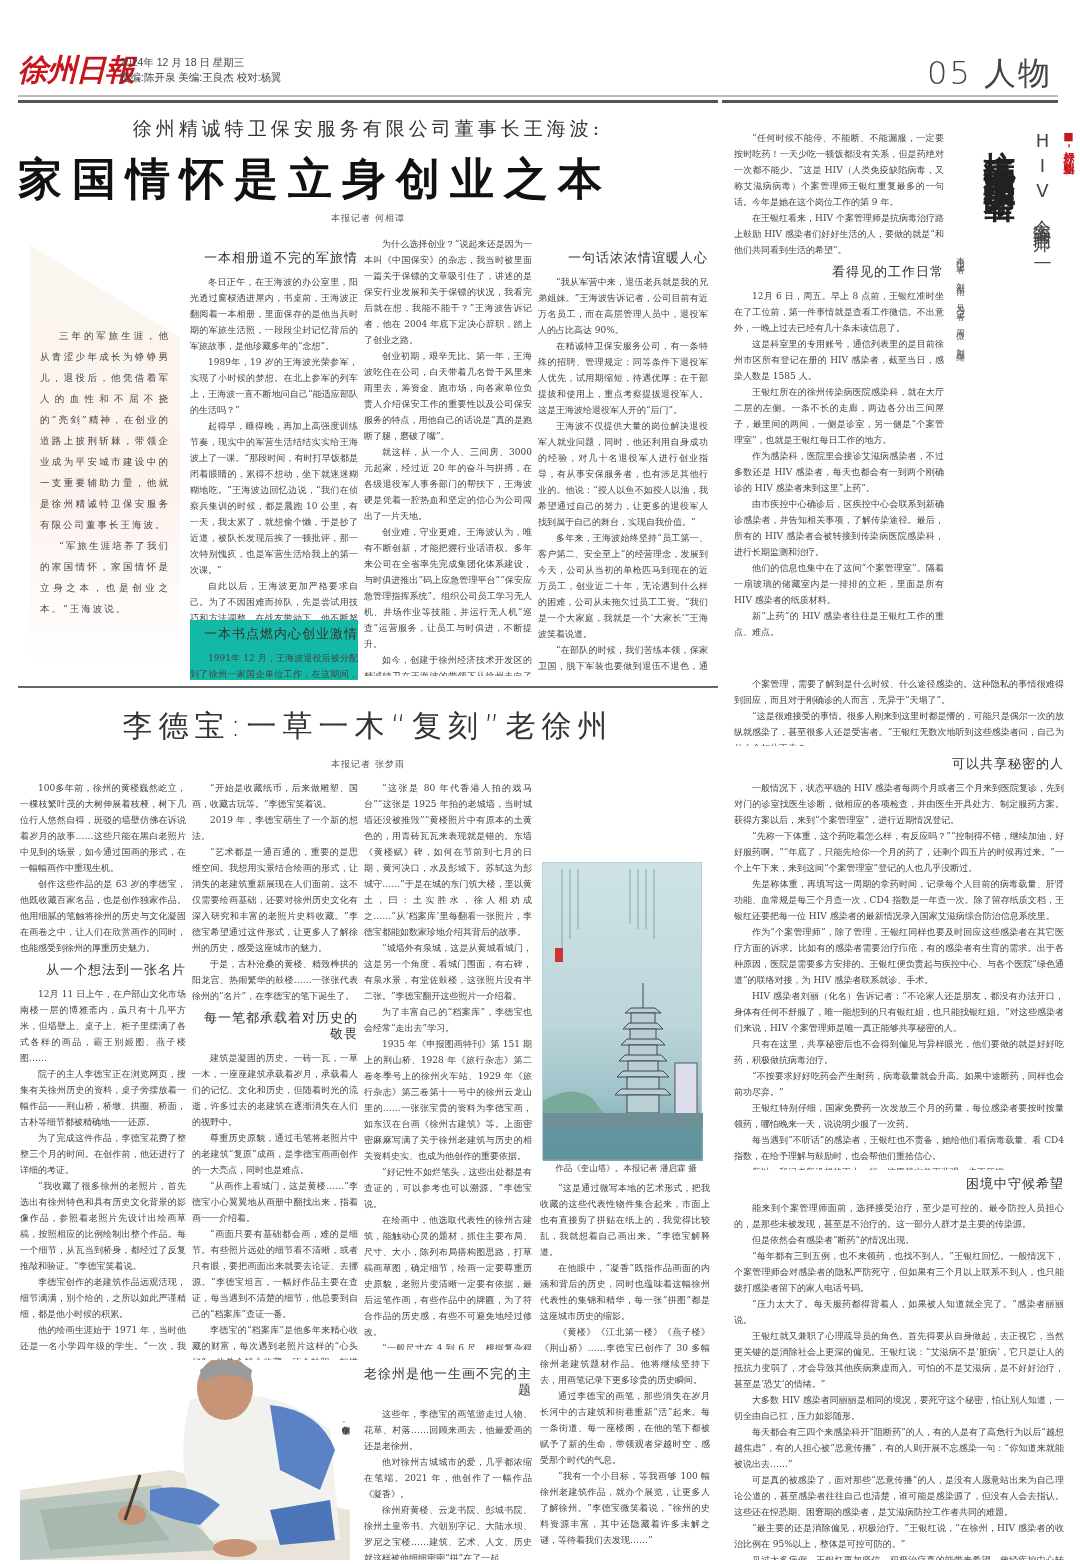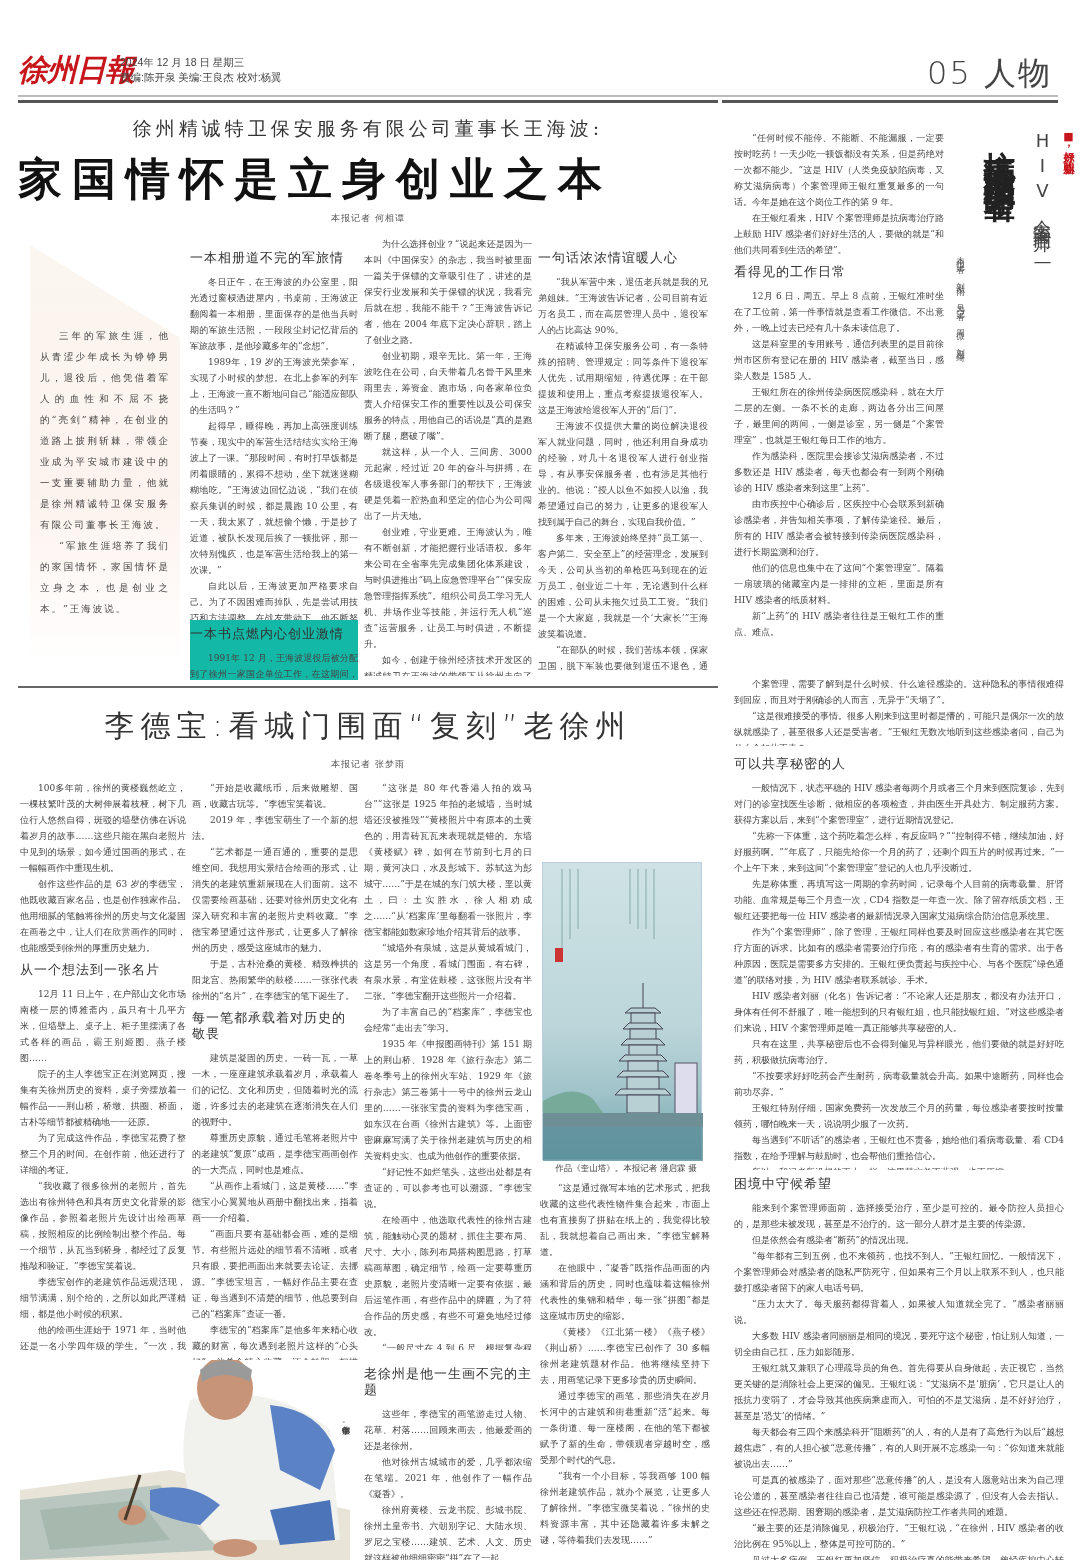--- a/index.html
+++ b/index.html
@@ -11,21 +11,21 @@
 .rule-top{left:18px;top:95px;width:1040px;height:2px;background:#bbb}
 .rule-dark{left:18px;top:100px;width:700px;height:3px;background:#555}
 .rule-dark2{left:722px;top:100px;width:336px;height:3px;background:#555}
 .subtitle1{left:18px;top:116px;width:700px;text-align:center;font-size:19px;letter-spacing:4px;color:#333}
 .title1{left:18px;top:150px;width:700px;text-align:left;font-family:"DejaVu Sans",sans-serif;font-weight:bold;font-size:44px;letter-spacing:10px;color:#111}
 .byline{font-size:9px;color:#555;text-align:center;letter-spacing:1px}
 .sidebar-quote{left:30px;top:245px;width:150px;height:420px;background:linear-gradient(180deg,#fbf6f0 0%,#fdf3ee 60%,#fff 100%);clip-path:polygon(0 0,100% 22%,100% 100%,0 100%);padding:80px 10px 10px 10px;font-size:9.5px;line-height:21px;letter-spacing:2px;color:#444}
 .sidebar-quote p{text-indent:2em;text-align:justify}
 .col{font-size:9px;line-height:16px;color:#444;text-align:justify}
 .col p{text-indent:2em}
-.sec-h{font-family:"DejaVu Sans",sans-serif;font-size:13px;color:#333;text-align:left;margin:6px 0 8px;letter-spacing:1px}
+.sec-h{font-family:"DejaVu Sans",sans-serif;font-size:13px;color:#333;text-align:right;margin:6px 0 8px;letter-spacing:1px}
 .vert{writing-mode:vertical-rl;text-orientation:upright}
 .v-title{left:978px;top:125px;font-size:32px;font-weight:bold;color:#222;letter-spacing:4px;font-family:"DejaVu Serif",serif}
 .v-sub{left:1030px;top:130px;font-family:"DejaVu Sans",sans-serif;font-size:18px;color:#444;letter-spacing:4px}
 .v-kicker{left:1060px;top:130px;font-family:"DejaVu Sans",sans-serif;font-size:11px;font-weight:bold;color:#c8161d}
 .v-byline{left:955px;top:250px;font-size:8.5px;color:#555;letter-spacing:3px}
 .mid-rule{left:18px;top:686px;width:700px;height:2px;background:#666}
 .title2{left:18px;top:706px;width:700px;text-align:center;font-family:"DejaVu Sans",sans-serif;font-size:30px;color:#333;letter-spacing:6px;font-weight:300}
 .painting{left:542px;top:862px;width:160px;height:298px;background:linear-gradient(180deg,#cfe3e6 0%,#bcd6da 55%,#9fc3c9 78%,#6fa2ab 100%);border:1px solid #bcd}
 .photo{left:20px;top:1360px;width:330px;height:200px}
 .caption{font-size:8.5px;color:#444;text-align:center}
@@ -119,31 +119,31 @@
   <p>所以，和记者所设想的不太一样，这里其实并不悲观，也不压抑。</p>
 
 </div>
 
 <div class="abs col" style="left:734px;top:1170px;width:330px;height:390px;overflow:hidden">
   <div class="sec-h">困境中守候希望</div>
   <p>能来到个案管理师面前，选择接受治疗，至少是可控的。最令防控人员担心的，是那些未被发现，甚至是不治疗的。这一部分人群才是主要的传染源。</p>
   <p>但是依然会有感染者“断药”的情况出现。</p>
   <p>“每年都有三到五例，也不来领药，也找不到人。”王银红回忆。一般情况下，个案管理师会对感染者的隐私严防死守，但如果有三个月以上联系不到人，也只能拨打感染者留下的家人电话号码。</p>
   <p>“压力太大了。每天服药都得背着人，如果被人知道就全完了。”感染者丽丽说。</p>
+  <p>王银红就又兼职了心理疏导员的角色。首先得要从自身做起，去正视它，当然更关键的是消除社会上更深的偏见。王银红说：“艾滋病不是‘脏病’，它只是让人的抵抗力变弱了，才会导致其他疾病乘虚而入。可怕的不是艾滋病，是不好好治疗，甚至是‘恐艾’的情绪。”</p>
   <p>大多数 HIV 感染者同丽丽是相同的境况，要死守这个秘密，怕让别人知道，一切全由自己扛，压力如影随形。</p>
-  <p>王银红就又兼职了心理疏导员的角色。首先得要从自身做起，去正视它，当然更关键的是消除社会上更深的偏见。王银红说：“艾滋病不是‘脏病’，它只是让人的抵抗力变弱了，才会导致其他疾病乘虚而入。可怕的不是艾滋病，是不好好治疗，甚至是‘恐艾’的情绪。”</p>
   <p>每天都会有三四个来感染科开“阻断药”的人，有的人是有了高危行为以后“越想越焦虑”，有的人担心被“恶意传播”，有的人则开展不忘感染一句：“你知道来就能被说出去……”</p>
   <p>可是真的被感染了，面对那些“恶意传播”的人，是没有人愿意站出来为自己理论公道的，甚至感染者往往自己也清楚，谁可能是感染源了，但没有人会去指认。这些还在惶恐期、困窘期的感染者，是艾滋病防控工作者共同的难题。</p>
   <p>“最主要的还是消除偏见，积极治疗。”王银红说，“在徐州，HIV 感染者的收治比例在 95%以上，整体是可控可防的。”</p>
   <p>见过太多病例，王银红更加坚信，积极治疗真的能带来希望。曾经疾控中心转送来一位自暴自弃拒绝治疗的感染者，王银红再见到他时，是因肺部肿瘤入院，已经下了病危通知。王银红给这位患者的父亲塞了一瓶免费药，叮嘱他，把药磨成粉，和水喂进去。就这样，挽救了一条生命。再次见到这位感染者时，原本是拒绝治疗的，却自己主动找了过来。</p>
 
 </div>
 
 <div class="abs mid-rule"></div>
-<div class="abs title2">李德宝:看城门围面“复刻”老徐州</div>
+<div class="abs title2">李德宝:一草一木“复刻”老徐州</div>
 <div class="abs byline" style="left:18px;top:758px;width:700px">本报记者  张梦雨</div>
 
 <div class="abs col" style="left:20px;top:780px;width:166px;height:575px;overflow:hidden">
   <p>100多年前，徐州的黄楼巍然屹立，一棵枝繁叶茂的大树伸展着枝桠，树下几位行人悠然自得，斑驳的墙壁仿佛在诉说着岁月的故事……这些只能在黑白老照片中见到的场景，如今通过国画的形式，在一幅幅画作中重现生机。</p>
   <p>创作这些作品的是 63 岁的李德宝，他既收藏百家名品，也是创作独家作品。他用细腻的笔触将徐州的历史与文化凝固在画卷之中，让人们在欣赏画作的同时，也能感受到徐州的厚重历史魅力。</p>
   <div class="sec-h">从一个想法到一张名片</div>
   <p>12月 11 日上午，在户部山文化市场南楼一层的博雅斋内，虽只有十几平方米，但墙壁上、桌子上、柜子里摆满了各式各样的画品，霸王别姬图、燕子楼图……</p>
   <p>院子的主人李德宝正在浏览网页，搜集有关徐州历史的资料，桌子旁摆放着一幅作品——荆山桥，桥墩、拱圈、桥面，古朴等细节都被精确地一一还原。</p>
   <p>为了完成这件作品，李德宝花费了整整三个月的时间。在创作前，他还进行了详细的考证。</p>
   <p>“我收藏了很多徐州的老照片，首先选出有徐州特色和具有历史文化背景的影像作品，参照着老照片先设计出绘画草稿，按照相应的比例绘制出整个作品。每一个细节，从瓦当到桥身，都经过了反复推敲和验证。”李德宝笑着说。</p>

